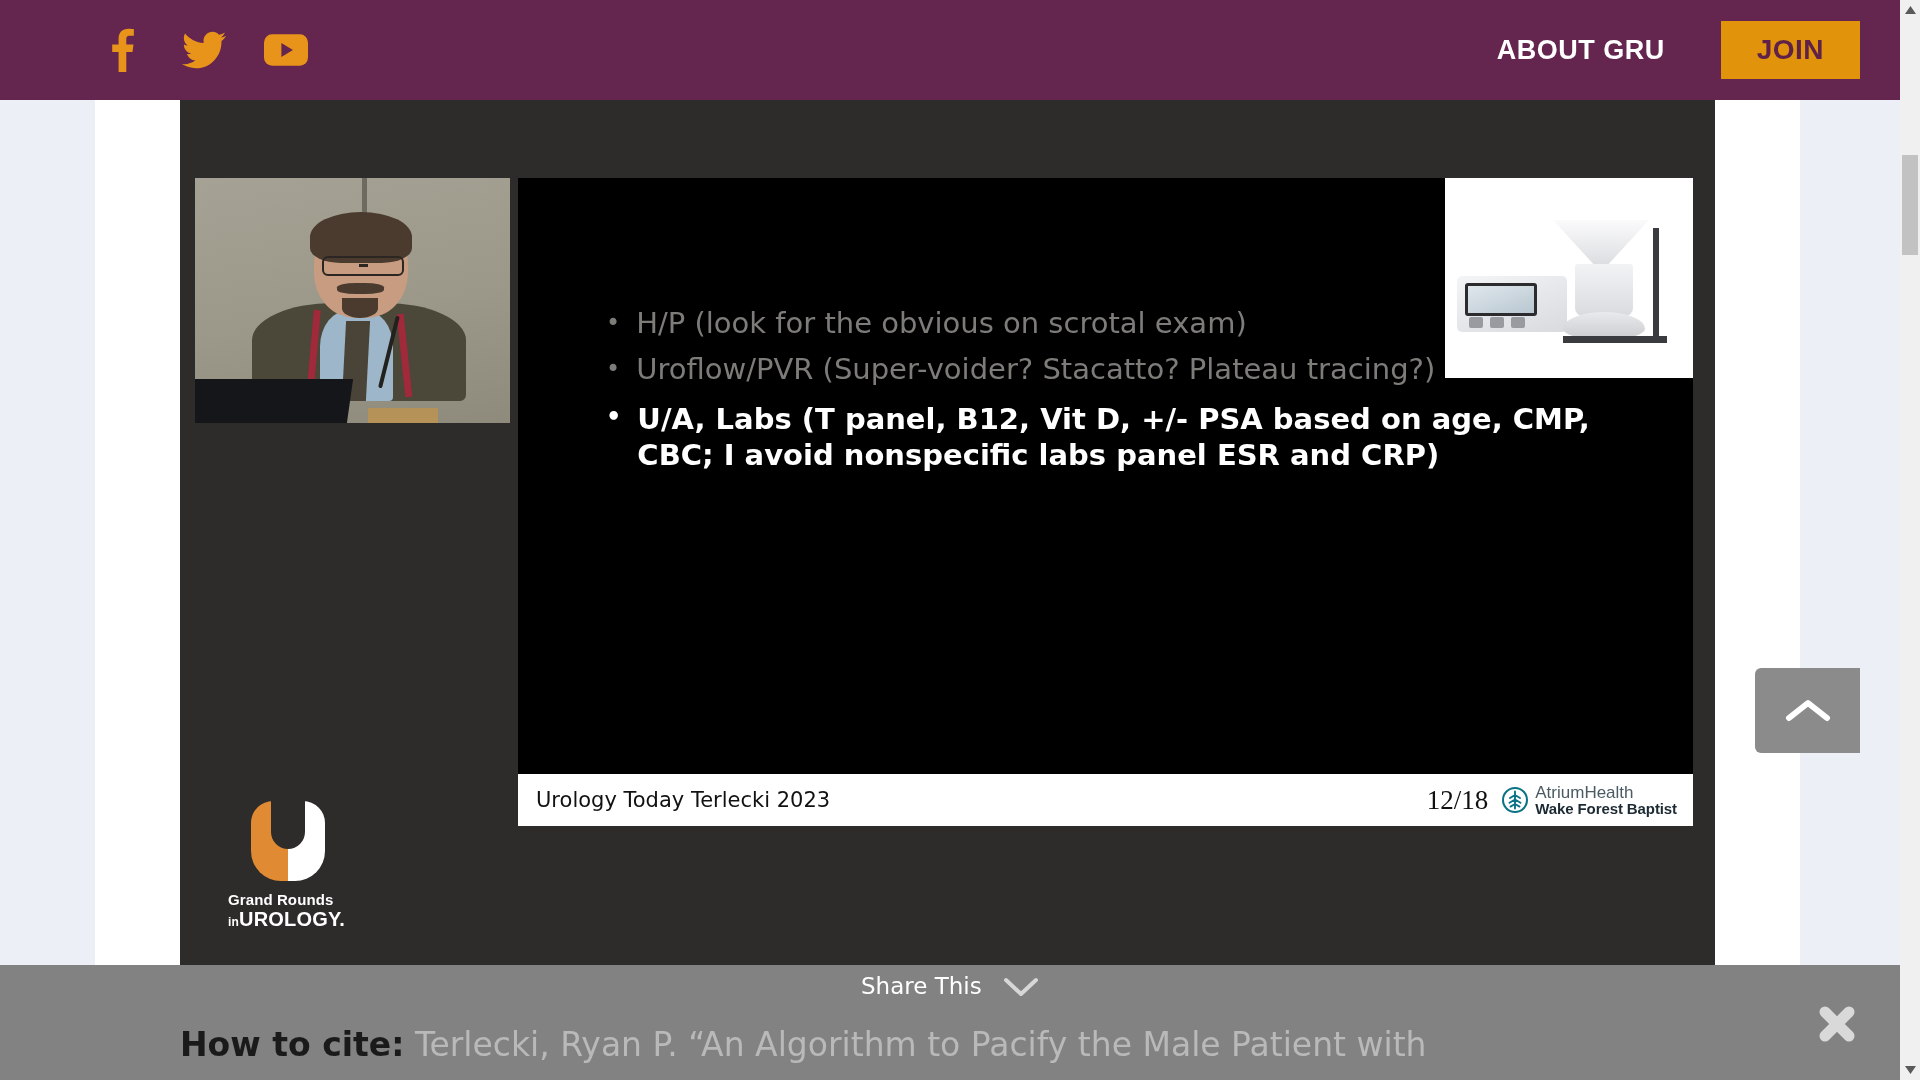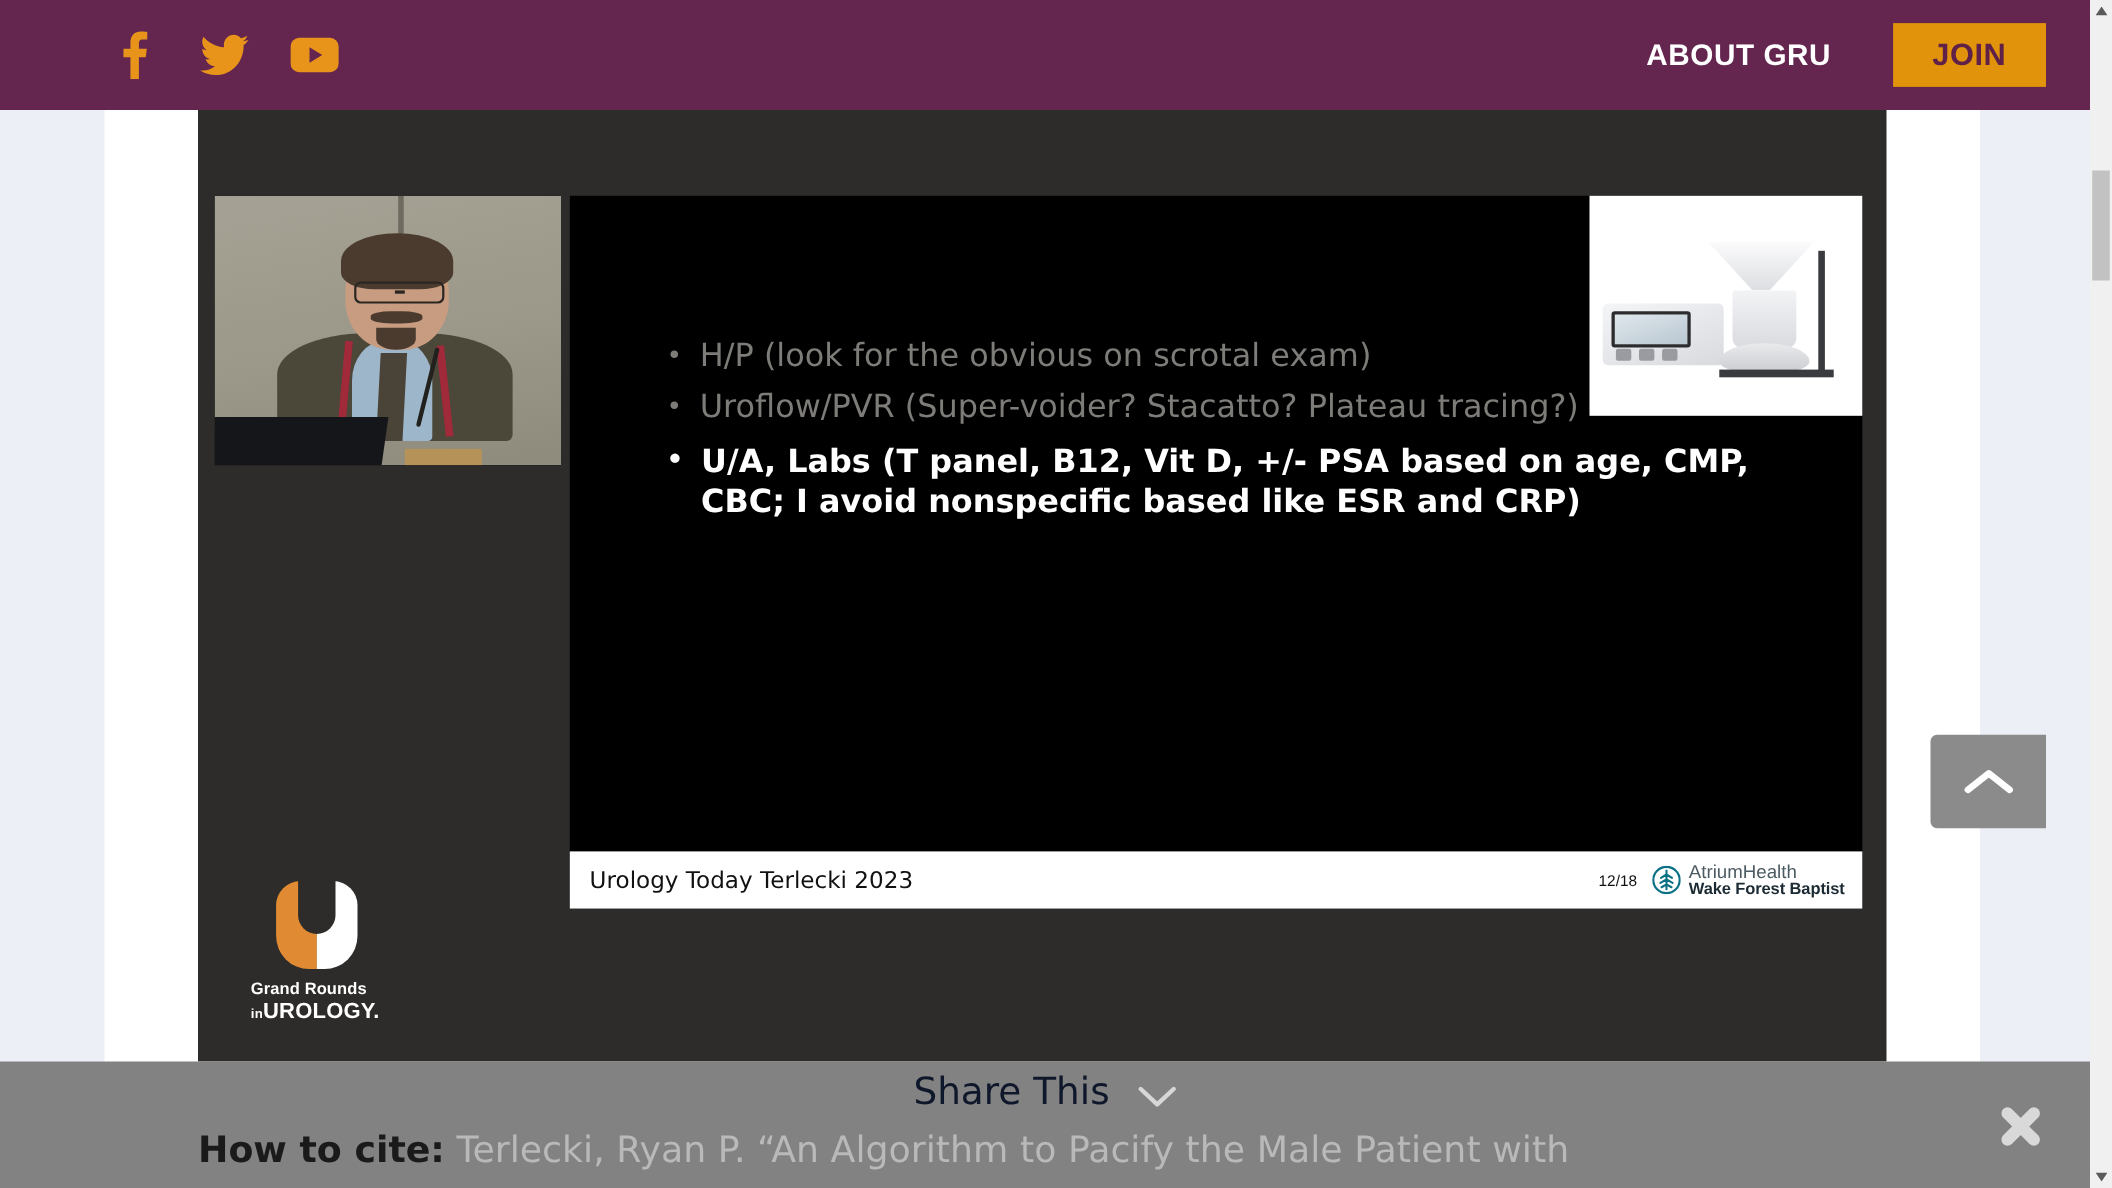--- a/index.html
+++ b/index.html
@@ -122,21 +122,21 @@
   .dev-stand   { position:absolute; right:34px; top:50px; width:6px; height:112px; background:#3a3b3f; }
   .dev-foot    { position:absolute; right:26px; top:158px; width:104px; height:7px; background:#3a3b3f; }
 
   
   .slide-footer {
     flex:0 0 52px; background:#ffffff; display:flex; align-items:center;
     padding:0 16px 0 18px; color:#111;
   }
   .footer-cite { font-size:21px; font-family:"DejaVu Sans", sans-serif; }
   .footer-right{ margin-left:auto; display:flex; align-items:center; gap:14px; }
-  .footer-page { font-size:14px; font-family:Liberation Sans, sans-serif; }
+  .footer-page { font-size:27px; font-family:Liberation Serif, serif; }
   .atrium-logo { display:flex; align-items:center; gap:7px; }
   .atrium-text { line-height:1.02; }
   .atrium-l1   { font-size:17px; color:#0b7285; font-weight:bold; }
   .atrium-l1 span{ color:#4b5a63; font-weight:400; }
   .atrium-l2   { font-size:15px; color:#1c2a33; font-weight:bold; letter-spacing:-.1px; }
 
   
   .gru-logo { position:absolute; left:48px; bottom:34px; width:120px; text-align:left; }
   .gru-u    { position:relative; width:74px; height:80px; margin:0 auto 10px; }
   .gru-u-l  { position:absolute; left:0;  top:0; width:37px; height:80px;
@@ -149,21 +149,21 @@
   .gru-l2   { color:#fff; font-size:20px; font-weight:bold; letter-spacing:.2px; }
   .gru-l2 em{ font-style:normal; font-size:12px; font-weight:bold; }
 
   
   .share-bar {
     position:absolute; left:0; bottom:0; width:1900px; height:115px;
     background:#828282; z-index:25;
   }
   .share-title {
     position:absolute; left:0; right:0; top:8px; text-align:center;
-    color:#0f172a; font-size:34px; font-family:"DejaVu Sans", sans-serif;
+    color:#ffffff; font-size:23px; font-family:"DejaVu Sans", sans-serif;
   }
   .share-chev { display:inline-block; margin-left:14px; vertical-align:-4px; }
   .cite-line {
     position:absolute; left:180px; top:60px; right:150px;
     font-size:33px; color:#b9b9b9; white-space:nowrap; overflow:hidden;
     font-family:"DejaVu Sans", sans-serif;
   }
   .cite-line b { color:#1a1a1a; }
   .share-close {
     position:absolute; right:36px; top:32px; width:54px; height:54px;
@@ -263,21 +263,21 @@
           <div class="bullet dim">
             <span class="dot">•</span>
             <span class="txt">H/P (look for the obvious on scrotal exam)</span>
           </div>
           <div class="bullet dim">
             <span class="dot">•</span>
             <span class="txt">Uroflow/PVR (Super-voider? Stacatto? Plateau tracing?)</span>
           </div>
           <div class="bullet hot">
             <span class="dot">•</span>
-            <span class="txt">U/A, Labs (T panel, B12, Vit D, +/- PSA based on age, CMP, CBC; I avoid nonspecific based like ESR and CRP)</span>
+            <span class="txt">U/A, Labs (T panel, B12, Vit D, +/- PSA based on age, CMP, CBC; I avoid nonspecific labs panel ESR and CRP)</span>
           </div>
         </div>
 
       </div>
 
       <div class="slide-footer">
         <span class="footer-cite">Urology Today Terlecki 2023</span>
         <div class="footer-right">
           <span class="footer-page">12/18</span>
           <div class="atrium-logo">

